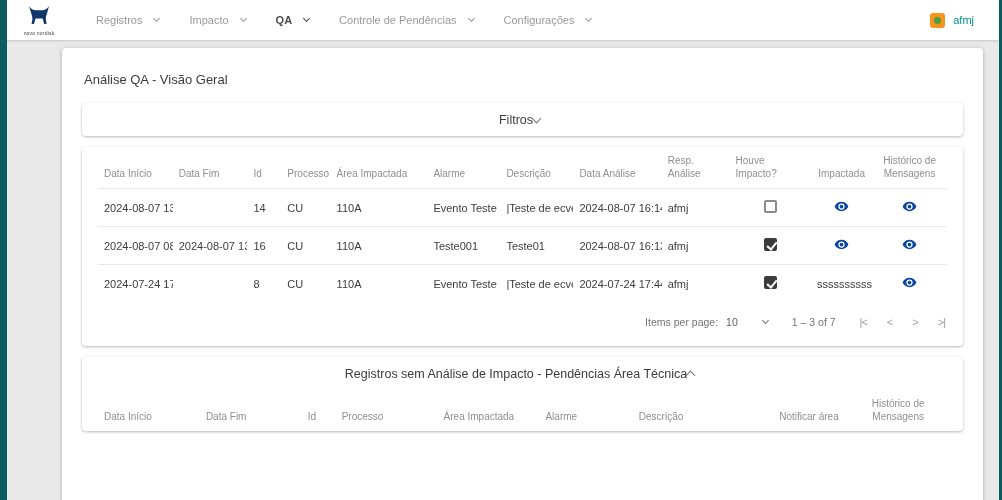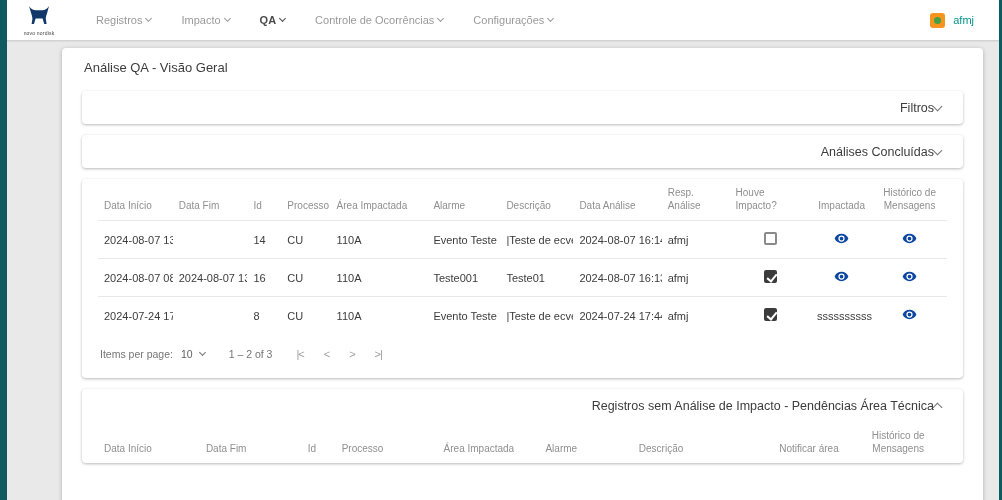--- a/index.html
+++ b/index.html
@@ -13,44 +13,44 @@
 
   
   .navbar {
     position:absolute; left:0; top:0; right:0; height:40px; background:#fff;
     display:flex; align-items:center; padding-left:16px;
     box-shadow:0 1px 2px rgba(0,0,0,.15); z-index:5;
   }
   .logo { display:flex; flex-direction:column; align-items:center; margin-right:34px; width:46px; }
   .logo-text { font-size:5px; color:#444; letter-spacing:.2px; margin-top:1px; }
   .nav-menu { display:flex; gap:30px; align-items:center; font-size:11px; color:#9a9a9a; }
-  .nav-item { display:flex; align-items:center; gap:4px; cursor:pointer; }
+  .nav-item { display:flex; align-items:center; gap:12px; cursor:pointer; }
   .nav-item.active { color:#4a4a4a; font-weight:bold;align-items:center; }
   .nav-right { margin-left:auto; display:flex; align-items:center; gap:8px; padding-right:28px; }
   .avatar { width:15px; height:15px; border-radius:3px; background:#f7941e; position:relative; cursor:pointer; }
   .avatar::after { content:""; position:absolute; left:4px; top:4px; width:7px; height:7px; border-radius:50%; background:#43a047; }
   .username { font-size:11px; color:#00958a; cursor:pointer; }
 
   
   .chev { display:inline-block; width:7px; height:7px;
     border-right:1.6px solid #757575; border-bottom:1.6px solid #757575; }
   .chev.down { transform:rotate(45deg); margin-top:-3px; }
   .chev.up { transform:rotate(-135deg); margin-top:4px; }
   .chev.sm { width:5px; height:5px; border-width:1.3px; border-color:currentColor; transform:rotate(45deg); margin-top:-3px; }
 
   
   .card {
     position:absolute; left:62px; top:48px; width:921px; height:480px;
     background:#fff; border-radius:4px; box-shadow:0 1px 4px rgba(0,0,0,.25);
   }
-  .card-title { font-size:13px; color:#3c3c3c; padding:12px 20px 16px 22px; }
+  .card-title { font-size:13px; color:#3c3c3c; padding:24px 20px 16px 22px; }
 
   .panel { margin:0 20px 11px; border-radius:4px; background:#fff;
     box-shadow:0 1px 3px rgba(0,0,0,.28); }
-  .panel-header { display:flex; align-items:center; justify-content:flex-end;
+  .panel-header { display:flex; align-items:center; justify-content:center;
     height:33px; padding:0 22px 0 16px; cursor:pointer; }
   .panel-label { font-size:12.5px; color:#3c3c3c; }
 
   
   table.tbl { width:calc(100% - 32px); margin:0 16px; border-collapse:collapse; table-layout:fixed; }
   .tbl th { font-size:10px; color:#8f8f8f; font-weight:400; text-align:left;
     padding:8px 6px 8px; vertical-align:bottom; line-height:1.25; }
   .tbl td { font-size:11px; color:#3c3c3c; padding:10px 6px; border-top:1px solid #e8e8e8;
     vertical-align:middle; white-space:nowrap; overflow:hidden; }
   .tbl .center { text-align:center; }
@@ -58,23 +58,23 @@
   .icon-btn { background:none; border:none; padding:0; cursor:pointer; line-height:0; }
 
   
   .cb { width:13px; height:13px; border:2px solid #8a8a8a; border-radius:2px;
     display:inline-block; position:relative; background:#fff; cursor:pointer; }
   .cb[data-state="checked"] { background:#3b3b3b; border-color:#3b3b3b; }
   .cb[data-state="checked"]::after { content:""; position:absolute; left:3px; top:0px;
     width:4px; height:8px; border:solid #fff; border-width:0 2px 2px 0; transform:rotate(40deg); }
 
   
-  .paginator { display:flex; align-items:center; justify-content:flex-start; gap:24px;
+  .paginator { display:flex; align-items:center; justify-content:flex-end; gap:24px;
     font-size:10.5px; color:#757575; padding:14px 18px 18px; }
-  .pp-select { display:flex; align-items:center; gap:7px; cursor:pointer; color:#5f5f5f; }
+  .pp-select { display:flex; align-items:center; gap:25px; cursor:pointer; color:#5f5f5f; }
   .pager-nav { display:flex; gap:20px; color:#9e9e9e; font-size:11px; }
   .pager-btn { cursor:pointer; letter-spacing:-1px; background:none; border:none;
     color:#9e9e9e; font-size:11px; padding:0; font-family:inherit; }
 </style>
 </head>
 <body>
 
 <div class="strip-left"></div>
 <div class="strip-right"></div>
 
@@ -94,21 +94,21 @@
     </div>
     <div class="nav-item">
       <span>Impacto</span>
       <span class="chev sm"></span>
     </div>
     <div class="nav-item active">
       <span>QA</span>
       <span class="chev sm"></span>
     </div>
     <div class="nav-item">
-      <span>Controle de Ocorrências</span>
+      <span>Controle de Pendências</span>
       <span class="chev sm"></span>
     </div>
     <div class="nav-item">
       <span>Configurações</span>
       <span class="chev sm"></span>
     </div>
   </div>
   <div class="nav-right">
     <span class="avatar"></span>
     <span class="username">afmj</span>
@@ -118,26 +118,20 @@
 <div class="card">
   <div class="card-title">Análise QA - Visão Geral</div>
 
   <div class="panel">
     <div class="panel-header">
       <span class="panel-label">Filtros</span>
       <span class="chev down"></span>
     </div>
   </div>
 
-  <div class="panel">
-    <div class="panel-header">
-      <span class="panel-label">Análises Concluídas</span>
-      <span class="chev down"></span>
-    </div>
-  </div>
 
   <div class="panel">
 
     <table class="tbl">
       <colgroup>
         <col style="width:8.8%">
           <col style="width:8.8%">
           <col style="width:4%">
           <col style="width:5.8%">
         <col style="width:11.4%">
@@ -240,21 +234,21 @@
         </tr>
       </tbody>
     </table>
 
     <div class="paginator">
       <span>Items per page:</span>
       <span class="pp-select" style="margin-left:-16px;">
         <span>10</span>
         <span class="chev sm" style="color:#757575;"></span>
       </span>
-      <span>1 – 2 of 3</span>
+      <span>1 – 3 of 7</span>
       <span class="pager-nav">
         <button class="pager-btn">|&lt;</button>
         <button class="pager-btn">&lt;</button>
         <button class="pager-btn">&gt;</button>
         <button class="pager-btn">&gt;|</button>
       </span>
     </div>
   </div>
 
   <div class="panel">

